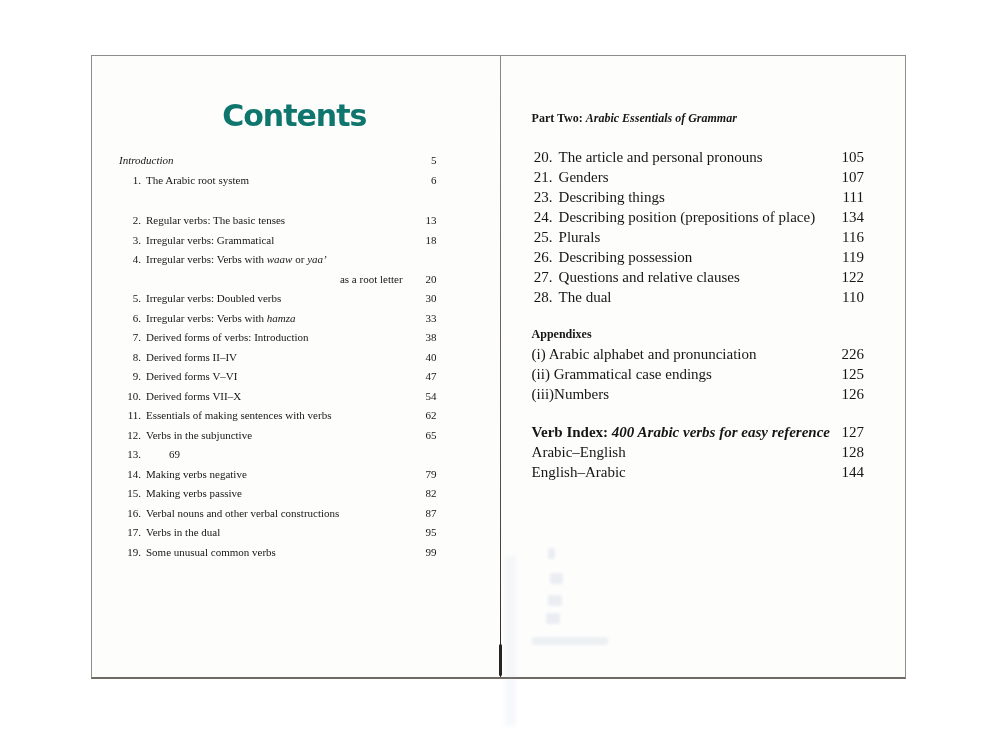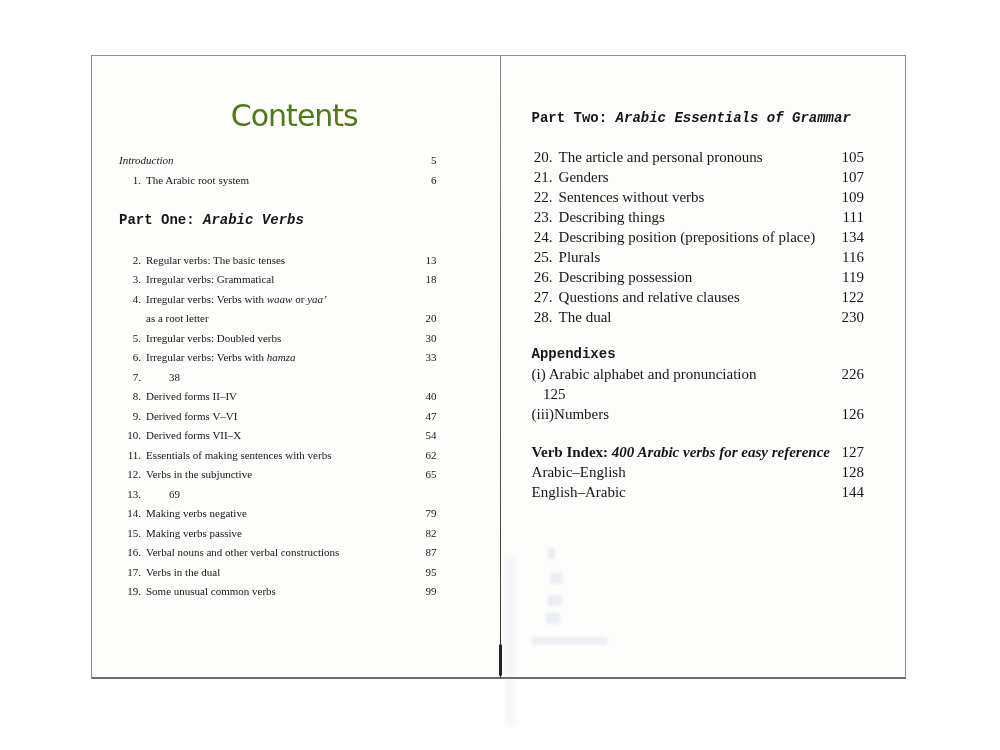--- a/index.html
+++ b/index.html
@@ -33,41 +33,41 @@
     background: linear-gradient(#8a8a8a 0%, #6b6158 45%, #463e36 85%, #24201c 100%);
   }
   .gutter .spine-shadow {
     position: absolute; left: 2px; bottom: 1px; width: 3px; height: 32px;
     background: #262320; border-radius: 2px; filter: blur(0.7px);
   }
 
   
   .contents-title {
     font-family: "DejaVu Sans", sans-serif;
-    font-weight: normal;
+    font-weight: bold;
     font-size: 30px; line-height: 34px; letter-spacing: -1px;
     text-align: center;
     margin: 0 -60px 0 -27px;
-    color: #4d7c0f;
+    color: #0f766e;
   }
 
   
   .toc-row {
     display: flex; align-items: baseline;
     font-size: 11px; line-height: 19.5px;
     white-space: nowrap;
   }
   .page--right .toc-row { font-size: 15px; line-height: 20px; }
   .num   { flex: 0 0 22px; width: 22px; text-align: right; margin-right: 5px; }
   .page--right .num { flex-basis: 21px; width: 21px; margin-right: 6px; }
   .label { flex: 1 1 auto; min-width: 0; }
-  .label.cont { padding-left: 27px; }
+  .label.cont { padding-left: 27px; text-align: right; }
   .pg    { flex: 0 0 34px; width: 34px; text-align: right; }
 
-  .block-heading { font-size: 14px; line-height: 19.5px; white-space: nowrap; font-family: Liberation Mono, monospace; }
+  .block-heading { font-size: 12px; line-height: 19.5px; white-space: nowrap; }
   .page--right .block-heading { line-height: 20px; }
 
   .it   { font-style: italic; }
   .bd   { font-weight: bold; }
   .bdit { font-weight: bold; font-style: italic; }
 
   
   .page--left  > *:nth-child(2) { margin-top: 18px; }  
   .page--left  > *:nth-child(3) { margin-top: 21px; }  
   .page--left  > *:nth-child(4) { margin-top: 20px; }  
@@ -104,21 +104,20 @@
           <div class="toc-row">
             <span class="label"><span class="it">Introduction</span></span>
             <span class="pg">5</span>
           </div>
           <div class="toc-row">
             <span class="num">1.</span>
             <span class="label"><span class="">The Arabic root system</span></span>
             <span class="pg">6</span>
           </div>
         </div>
-        <div class="block block-heading"><span class="bd">Part One: </span><span class="bdit">Arabic Verbs</span></div>
         <div class="block block-rows">
           <div class="toc-row">
             <span class="num">2.</span>
             <span class="label"><span class="">Regular verbs: The basic tenses</span></span>
             <span class="pg">13</span>
           </div>
           <div class="toc-row">
             <span class="num">3.</span>
             <span class="label"><span class="">Irregular verbs: Grammatical</span></span>
             <span class="pg">18</span>
@@ -137,20 +136,21 @@
             <span class="label"><span class="">Irregular verbs: Doubled verbs</span></span>
             <span class="pg">30</span>
           </div>
           <div class="toc-row">
             <span class="num">6.</span>
             <span class="label"><span class="">Irregular verbs: Verbs with </span><span class="it">hamza</span></span>
             <span class="pg">33</span>
           </div>
           <div class="toc-row">
             <span class="num">7.</span>
+            <span class="label"><span class="">Derived forms of verbs: Introduction</span></span>
             <span class="pg">38</span>
           </div>
           <div class="toc-row">
             <span class="num">8.</span>
             <span class="label"><span class="">Derived forms II–IV</span></span>
             <span class="pg">40</span>
           </div>
           <div class="toc-row">
             <span class="num">9.</span>
             <span class="label"><span class="">Derived forms V–VI</span></span>
@@ -222,25 +222,20 @@
             <span class="num">20.</span>
             <span class="label"><span class="">The article and personal pronouns</span></span>
             <span class="pg">105</span>
           </div>
           <div class="toc-row">
             <span class="num">21.</span>
             <span class="label"><span class="">Genders</span></span>
             <span class="pg">107</span>
           </div>
           <div class="toc-row">
-            <span class="num">22.</span>
-            <span class="label"><span class="">Sentences without verbs</span></span>
-            <span class="pg">109</span>
-          </div>
-          <div class="toc-row">
             <span class="num">23.</span>
             <span class="label"><span class="">Describing things</span></span>
             <span class="pg">111</span>
           </div>
           <div class="toc-row">
             <span class="num">24.</span>
             <span class="label"><span class="">Describing position (prepositions of place)</span></span>
             <span class="pg">134</span>
           </div>
           <div class="toc-row">
@@ -254,30 +249,31 @@
             <span class="pg">119</span>
           </div>
           <div class="toc-row">
             <span class="num">27.</span>
             <span class="label"><span class="">Questions and relative clauses</span></span>
             <span class="pg">122</span>
           </div>
           <div class="toc-row">
             <span class="num">28.</span>
             <span class="label"><span class="">The dual</span></span>
-            <span class="pg">230</span>
+            <span class="pg">110</span>
           </div>
         </div>
         <div class="block block-heading"><span class="bd">Appendixes</span></div>
         <div class="block block-rows">
           <div class="toc-row">
             <span class="label"><span class="">(i) Arabic alphabet and pronunciation</span></span>
             <span class="pg">226</span>
           </div>
           <div class="toc-row">
+            <span class="label"><span class="">(ii) Grammatical case endings</span></span>
             <span class="pg">125</span>
           </div>
           <div class="toc-row">
             <span class="label"><span class="">(iii)Numbers</span></span>
             <span class="pg">126</span>
           </div>
         </div>
         <div class="block block-rows">
           <div class="toc-row">
             <span class="label"><span class="bd">Verb Index: </span><span class="bdit">400 Arabic verbs for easy reference</span></span>

